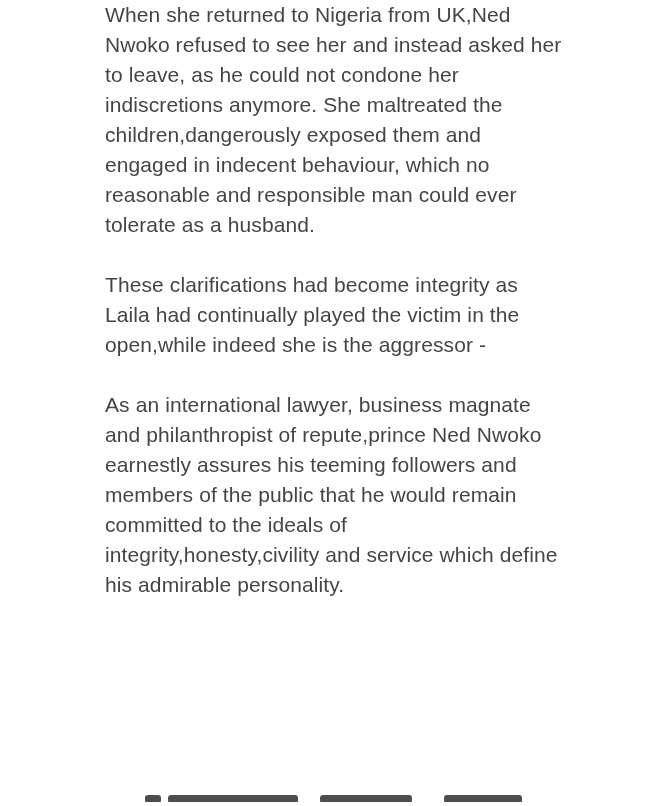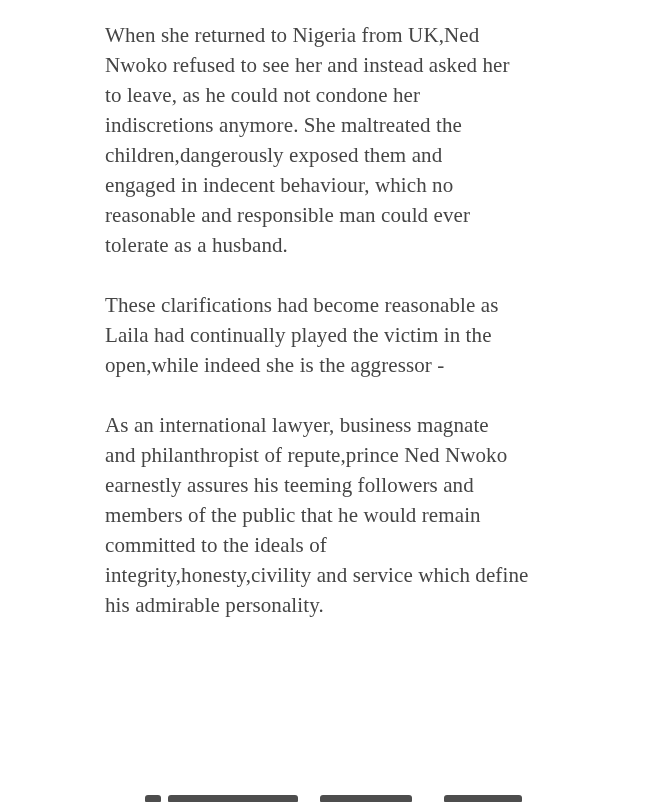--- a/index.html
+++ b/index.html
@@ -9,24 +9,23 @@
   }
   body {
     width: 669px;
     height: 806px;
     position: relative;
     overflow: hidden;
     font-family: "Liberation Sans", sans-serif;
   }
   .document {
     position: absolute;
-    top: 20px;
+    top: 0;
     left: 105px;
     width: 560px;
-    font-family: Liberation Serif, serif;
   }
   .para {
     margin: 0 0 30px 0;
     font-size: 21px;
     line-height: 30px;
     letter-spacing: 0.1px;
     color: #454545;
     white-space: pre;        
     text-rendering: optimizeLegibility;
   }
@@ -59,21 +58,21 @@
 
 <div class="document">
   <p class="para">When she returned to Nigeria from UK,Ned
 Nwoko refused to see her and instead asked her
 to leave, as he could not condone her
 indiscretions anymore. She maltreated the
 children,dangerously exposed them and
 engaged in indecent behaviour, which no
 reasonable and responsible man could ever
 tolerate as a husband.</p>
-  <p class="para">These clarifications had become reasonable as
+  <p class="para">These clarifications had become integrity as
 Laila had continually played the victim in the
 open,while indeed she is the aggressor -</p>
   <p class="para">As an international lawyer, business magnate
 and philanthropist of repute,prince Ned Nwoko
 earnestly assures his teeming followers and
 members of the public that he would remain
 committed to the ideals of
 integrity,honesty,civility and service which define
 his admirable personality.</p>
 </div>

